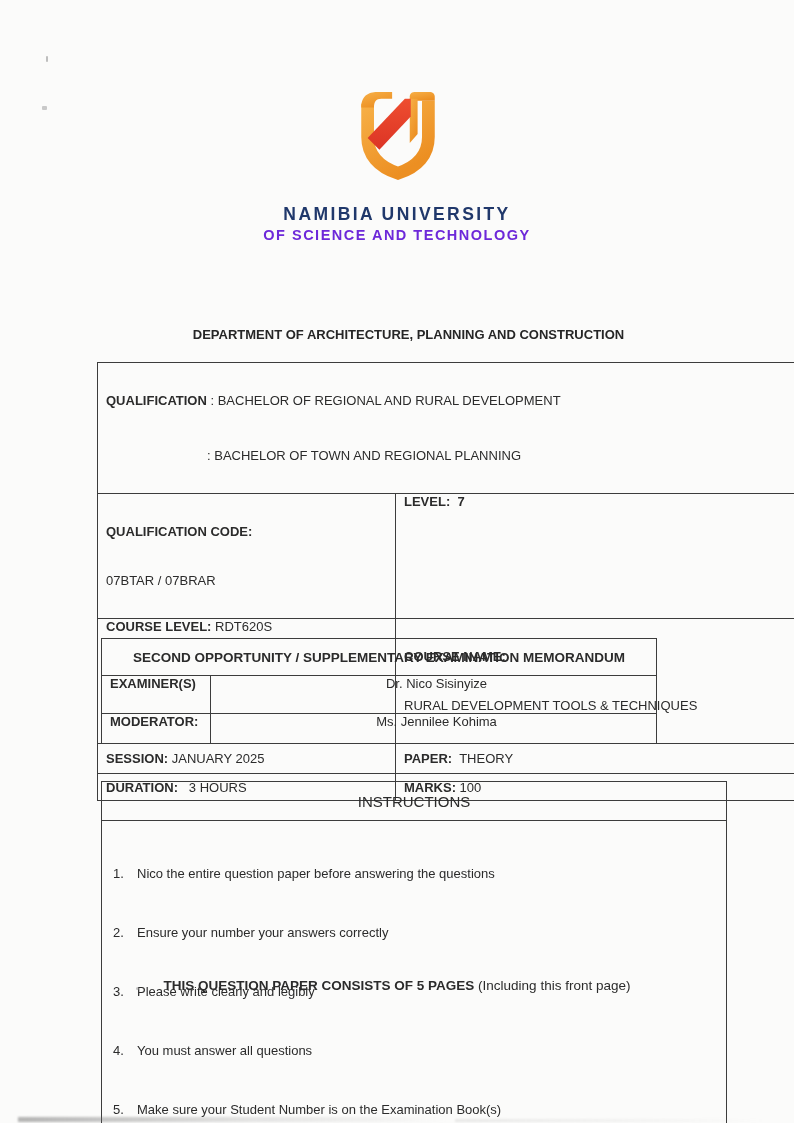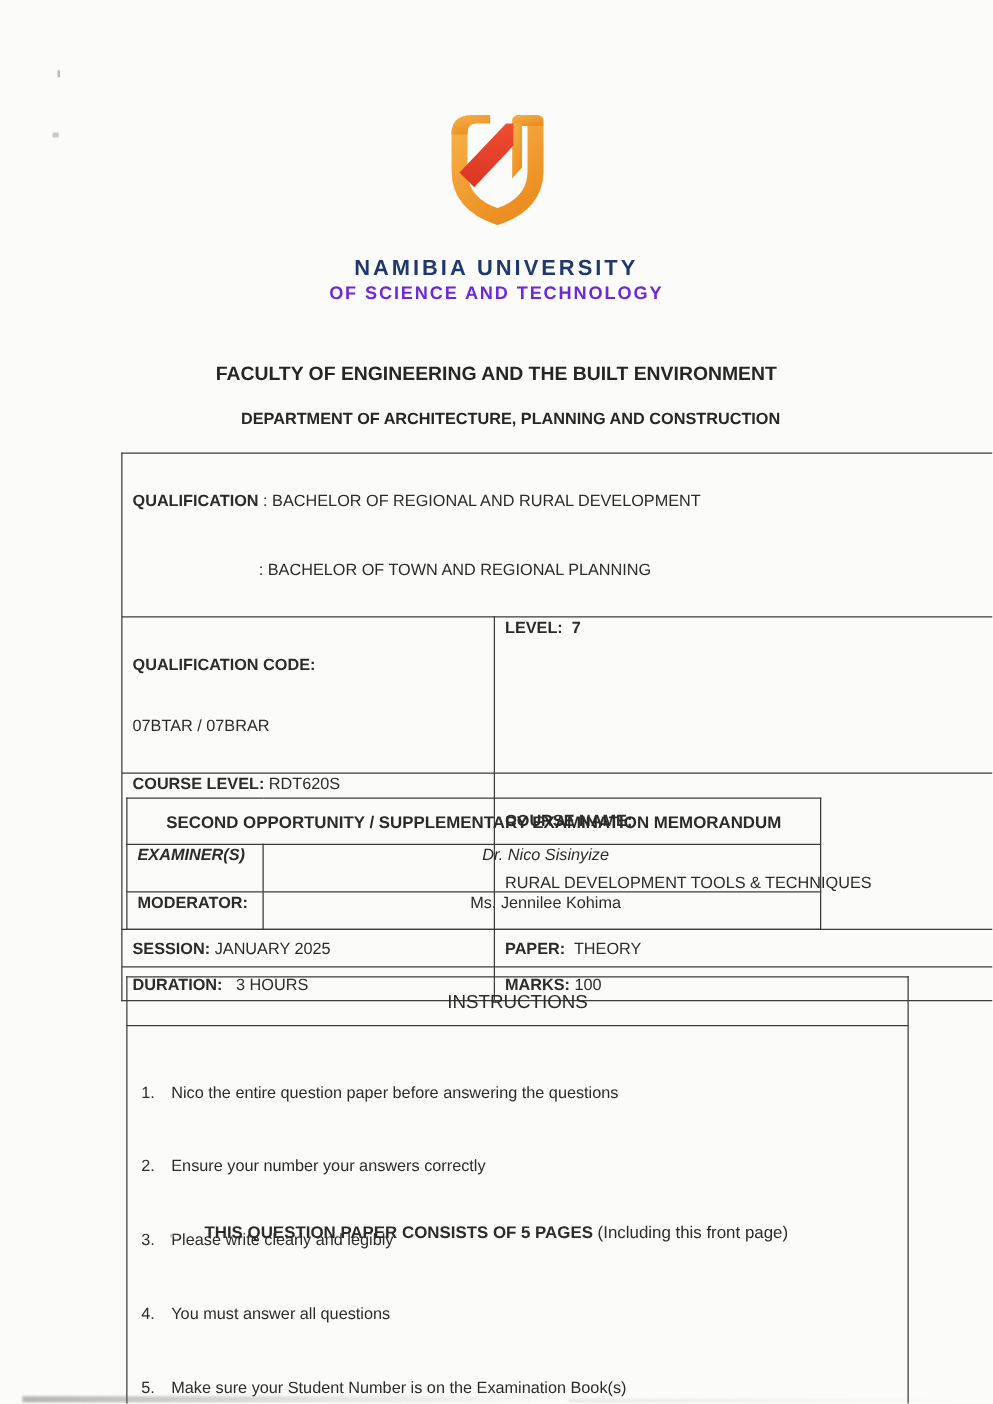--- a/index.html
+++ b/index.html
@@ -46,21 +46,21 @@
   .t-course .r4 { height:30px; }
   .t-course .r5 { height:27px; }
   .t-course td { padding-top:5px; }
   .t-course .mid { vertical-align:middle; padding-top:0; }
   .qual-line2 { margin-left:101px; margin-top:10px; }
   .stack2 { margin-top:4px; }
 
   .t-memo { left:101px; top:638px; width:556px; }
   .t-memo .hrow { height:37px; }
   .t-memo .hrow td { text-align:center; vertical-align:middle; font-weight:bold; font-size:13.5px; padding:0; }
-  .t-memo .r-exam { height:38px;font-style:italic; }
+  .t-memo .r-exam { height:38px; }
   .t-memo .r-mod { height:30px; }
   .t-memo td { padding-top:6px; }
   .t-memo .val { padding-left:12px;text-align:center; }
 
   .t-ins { left:101px; top:781px; width:626px; }
   .t-ins .hrow { height:39px; }
   .t-ins .hrow td { text-align:center; vertical-align:middle; font-weight:normal; font-size:15px; padding:0; }
   .t-ins .body { height:141px; padding:8px 10px 0 11px; }
   .ins-item { display:flex; line-height:29px; }
   .ins-num { width:24px; flex:0 0 24px; }
@@ -109,21 +109,20 @@
       <path d="M 19 16 L 19 50 C 19 68 30 80.5 50 87 C 70 80.5 81 68 81 50 L 81 13" fill="none" stroke="url(#og)" stroke-width="13"></path>
       <path d="M 12.5 20 C 12.5 6 22 4 30 4 L 44 4 L 44 11 L 33 11 C 27.5 11 25.5 14 25.5 20 Z" fill="url(#og)"></path>
       <path d="M 62 13 L 62 8.5 C 62 5.5 64.5 4 67.5 4 L 82 4 C 85.5 4 87.5 6 87.5 9 L 87.5 13 Z" fill="url(#og)"></path>
       <polygon points="62,11 70,11 70,47 62,56" fill="url(#og)"></polygon>
       <polygon points="19,51 57,11 63,11 63,29 31,63" fill="url(#rg)"></polygon>
     </svg>
   </div>
   <div class="uni-line1">NAMIBIA UNIVERSITY</div>
   <div class="uni-line2">OF SCIENCE AND TECHNOLOGY</div>
 
-  <div class="faculty">FACULTY OF ENGINEERING AND THE BUILT ENVIRONMENT</div>
   <div class="department">DEPARTMENT OF ARCHITECTURE, PLANNING AND CONSTRUCTION</div>
 
   <table class="doc t-course">
     <colgroup>
         <col style="width:298px">
         <col>
       </colgroup>
     <tbody>
         <tr class="r1">
       <td colspan="2">

